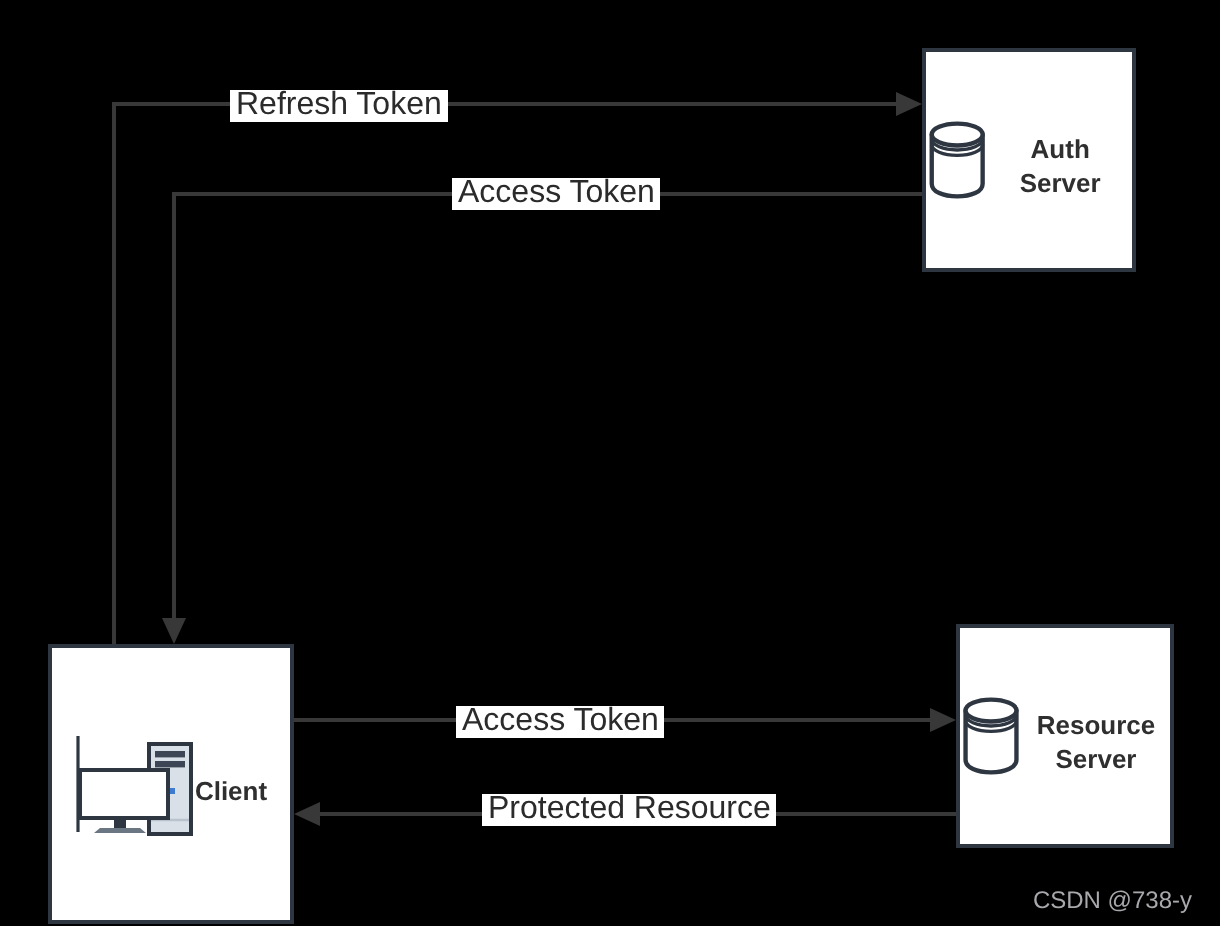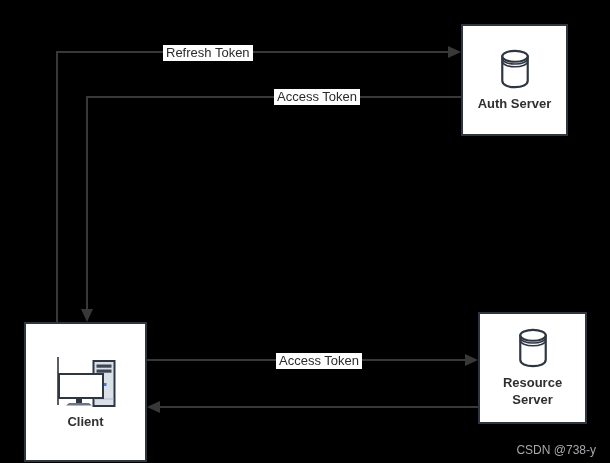--- a/index.html
+++ b/index.html
@@ -28,45 +28,43 @@
   .arrowhead {
     fill: #383838;
     stroke: none;
   }
   .node {
     position: absolute;
     background: #ffffff;
     border: 2px solid #2e3642;
     box-sizing: border-box;
     display: flex;
-    flex-direction: column;
     align-items: center;
     justify-content: center;
   }
   .node-auth     { left: 461px; top: 24px;  width: 107px; height: 112px; }
   .node-client   { left: 24px;  top: 322px; width: 123px; height: 140px; }
   .node-resource { left: 478px; top: 312px; width: 109px; height: 112px; }
   .node-label {
     margin-top: 6px;
     max-width: 74px;
     font-size: 13px;
     font-weight: bold;
     color: #2f2f2f;
     text-align: center;
     line-height: 17px;
   }
   .edge-label {
     position: absolute;
     background: #ffffff;
     color: #2b2b2b;
-    font-size: 13px;
+    font-size: 16px;
     line-height: 14px;
     padding: 1px 3px;
     white-space: nowrap;
-    margin-left: 48px;
   }
   .label-refresh        { left: 115px; top: 45px;  }
   .label-access-top     { left: 226px; top: 89px;  }
   .label-access-bottom  { left: 228px; top: 353px; }
   .label-protected      { left: 241px; top: 397px; }
   .watermark {
     position: absolute;
     right: 14px;
     bottom: 6px;
     color: #a8a8ad;
@@ -128,16 +126,17 @@
       <ellipse cx="17" cy="8" rx="14" ry="6" fill="#ffffff" stroke="#2e3642" stroke-width="2.4"></ellipse>
       <path d="M3 10.5 A14 6 0 0 0 31 10.5" fill="none" stroke="#2e3642" stroke-width="1.8"></path>
       <path d="M3 13.5 A14 6 0 0 0 31 13.5" fill="none" stroke="#2e3642" stroke-width="1.8"></path>
     </svg>
     <div class="node-label">Resource Server</div>
   </div>
 
   <div class="edge-label label-refresh">Refresh Token</div>
   <div class="edge-label label-access-top">Access Token</div>
   <div class="edge-label label-access-bottom">Access Token</div>
+  <div class="edge-label label-protected">Protected Resource</div>
 
   <div class="watermark">CSDN @738-y</div>
 
 </div>
 
 </body></html>

